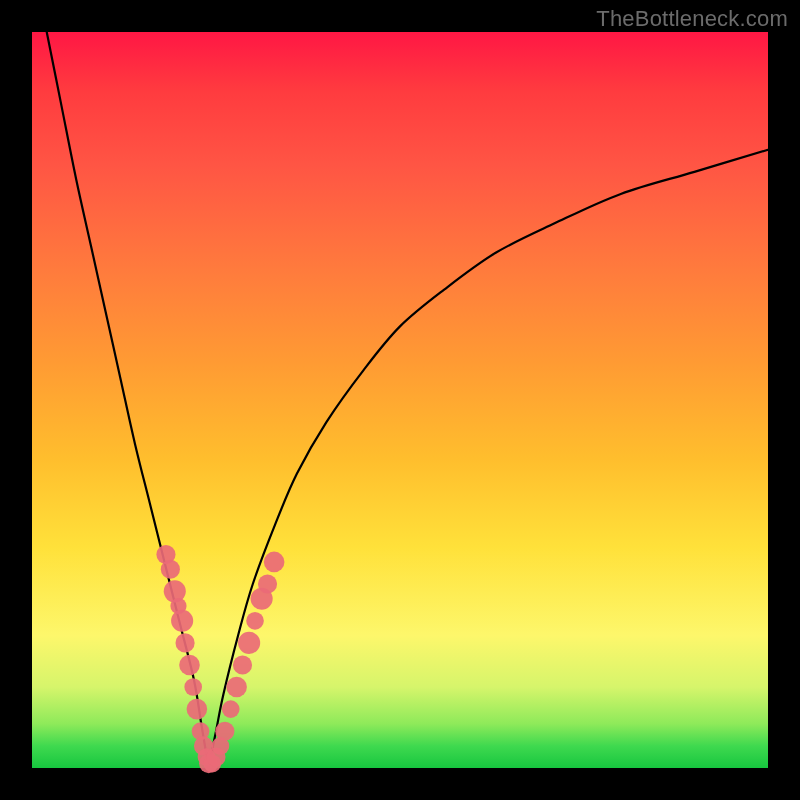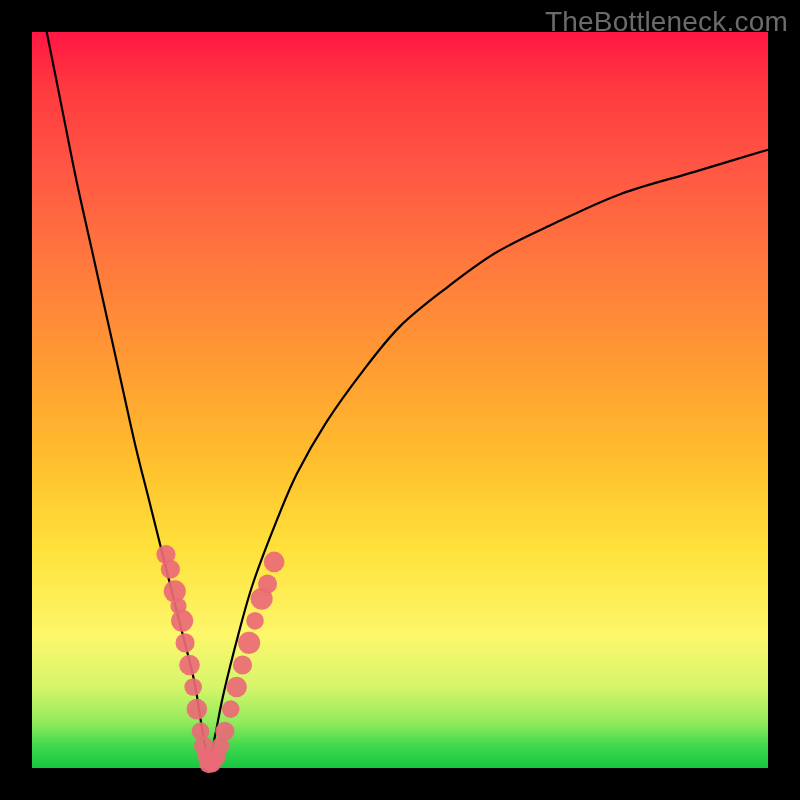--- a/index.html
+++ b/index.html
@@ -39,21 +39,21 @@
       #8eea5a 94%,
       #3fd94f 97%,
       #17c63f 100%
     );
   }
   .watermark {
     position: absolute;
     top: 6px;
     right: 12px;
     color: #6b6b6b;
-    font-size: 28px;
+    font-size: 22px;
     letter-spacing: 0.2px;
     user-select: none;
   }
   svg.curves {
     position: absolute;
     top: 0;
     left: 0;
     width: 736px;
     height: 736px;
     overflow: visible;

